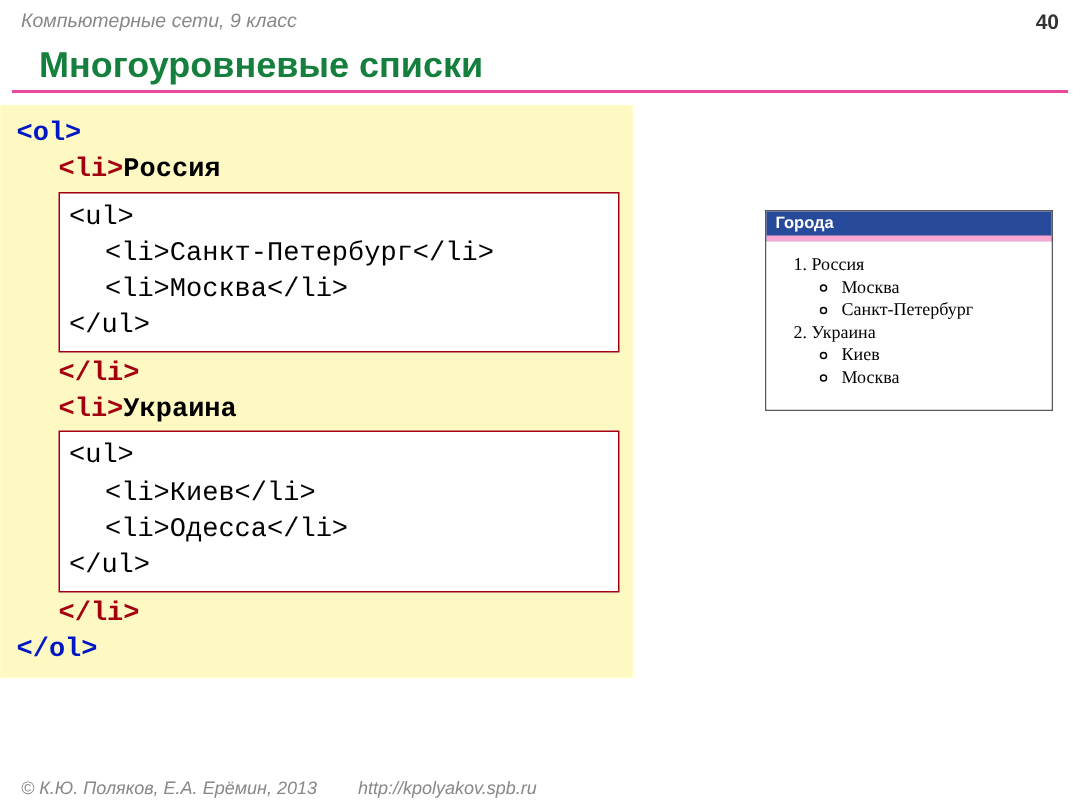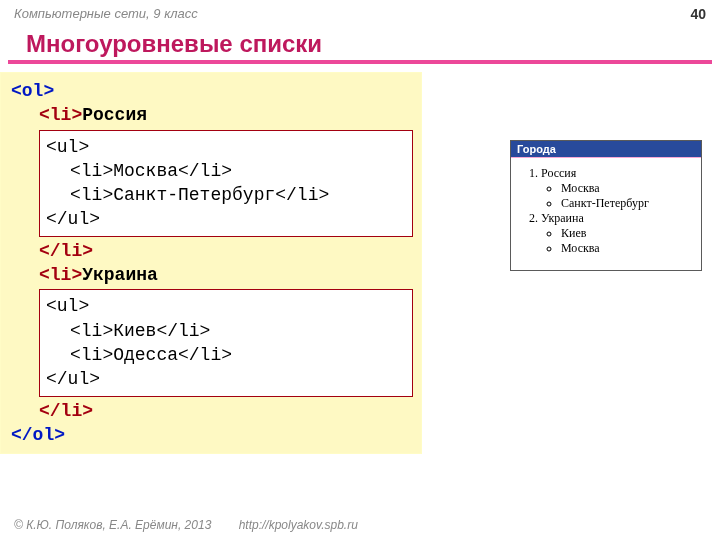--- a/index.html
+++ b/index.html
@@ -28,23 +28,23 @@
   }
   .header-top .pagenum {
     font-style: normal;
     font-weight: bold;
     color: #333;
     font-size: 14px;
   }
   .title {
     font-size: 24px;
     font-weight: bold;
-    color: #be185d;
+    color: #15803d;
     padding: 4px 14px 2px 18px;
-    border-bottom: 4px solid #ec4899;
+    border-bottom: 2px solid #ec4899;
     margin: 4px 8px 8px 8px;
   }
   .code-block {
     background: #fef9c3;
     margin: 0 16px 0 0;
     padding: 6px 10px 6px 10px;
     font-family: "Courier New", monospace;
     font-size: 18px;
     line-height: 1.35;
     border: 1px solid #fffcc6;
@@ -73,21 +73,21 @@
     border: 1px solid #5a5a5a;
     background: #fff;
     font-size: 11px;
   }
   .preview-title {
     background: #284a9b;
     color: #fff;
     font-weight: bold;
     padding: 2px 6px;
     font-size: 11px;
-    border-bottom: 1px solid #f9a8d4;
+    border-bottom: 4px solid #f9a8d4;
   }
   .preview-body {
     background: #fff;
     padding: 6px 8px 14px 8px;
     font-family: "Times New Roman", serif;
     font-size: 12px;
     color: #000;
   }
   .preview-body ol { margin: 2px 0 0 0; padding-left: 22px; }
   .preview-body ul { margin: 0; padding-left: 20px; list-style-type: circle; }
@@ -119,22 +119,22 @@
 
   <div class="code-block">
     <div class="indent0"><span class="tag-blue">&lt;ol&gt;</span></div>
 
     <div class="indent1">
       <span class="tag-red">&lt;li&gt;</span><span class="txt">Россия</span>
     </div>
 
     <div class="sub-block">
       <div><span>&lt;ul&gt;</span></div>
+      <div class="sub-indent"><span>&lt;li&gt;Санкт-Петербург&lt;/li&gt;</span></div>
       <div class="sub-indent"><span>&lt;li&gt;Москва&lt;/li&gt;</span></div>
-      <div class="sub-indent"><span>&lt;li&gt;Санкт-Петербург&lt;/li&gt;</span></div>
       <div><span>&lt;/ul&gt;</span></div>
     </div>
 
     <div class="indent1"><span class="tag-red">&lt;/li&gt;</span></div>
 
     <div class="indent1">
       <span class="tag-red">&lt;li&gt;</span><span class="txt">Украина</span>
     </div>
 
     <div class="sub-block">

